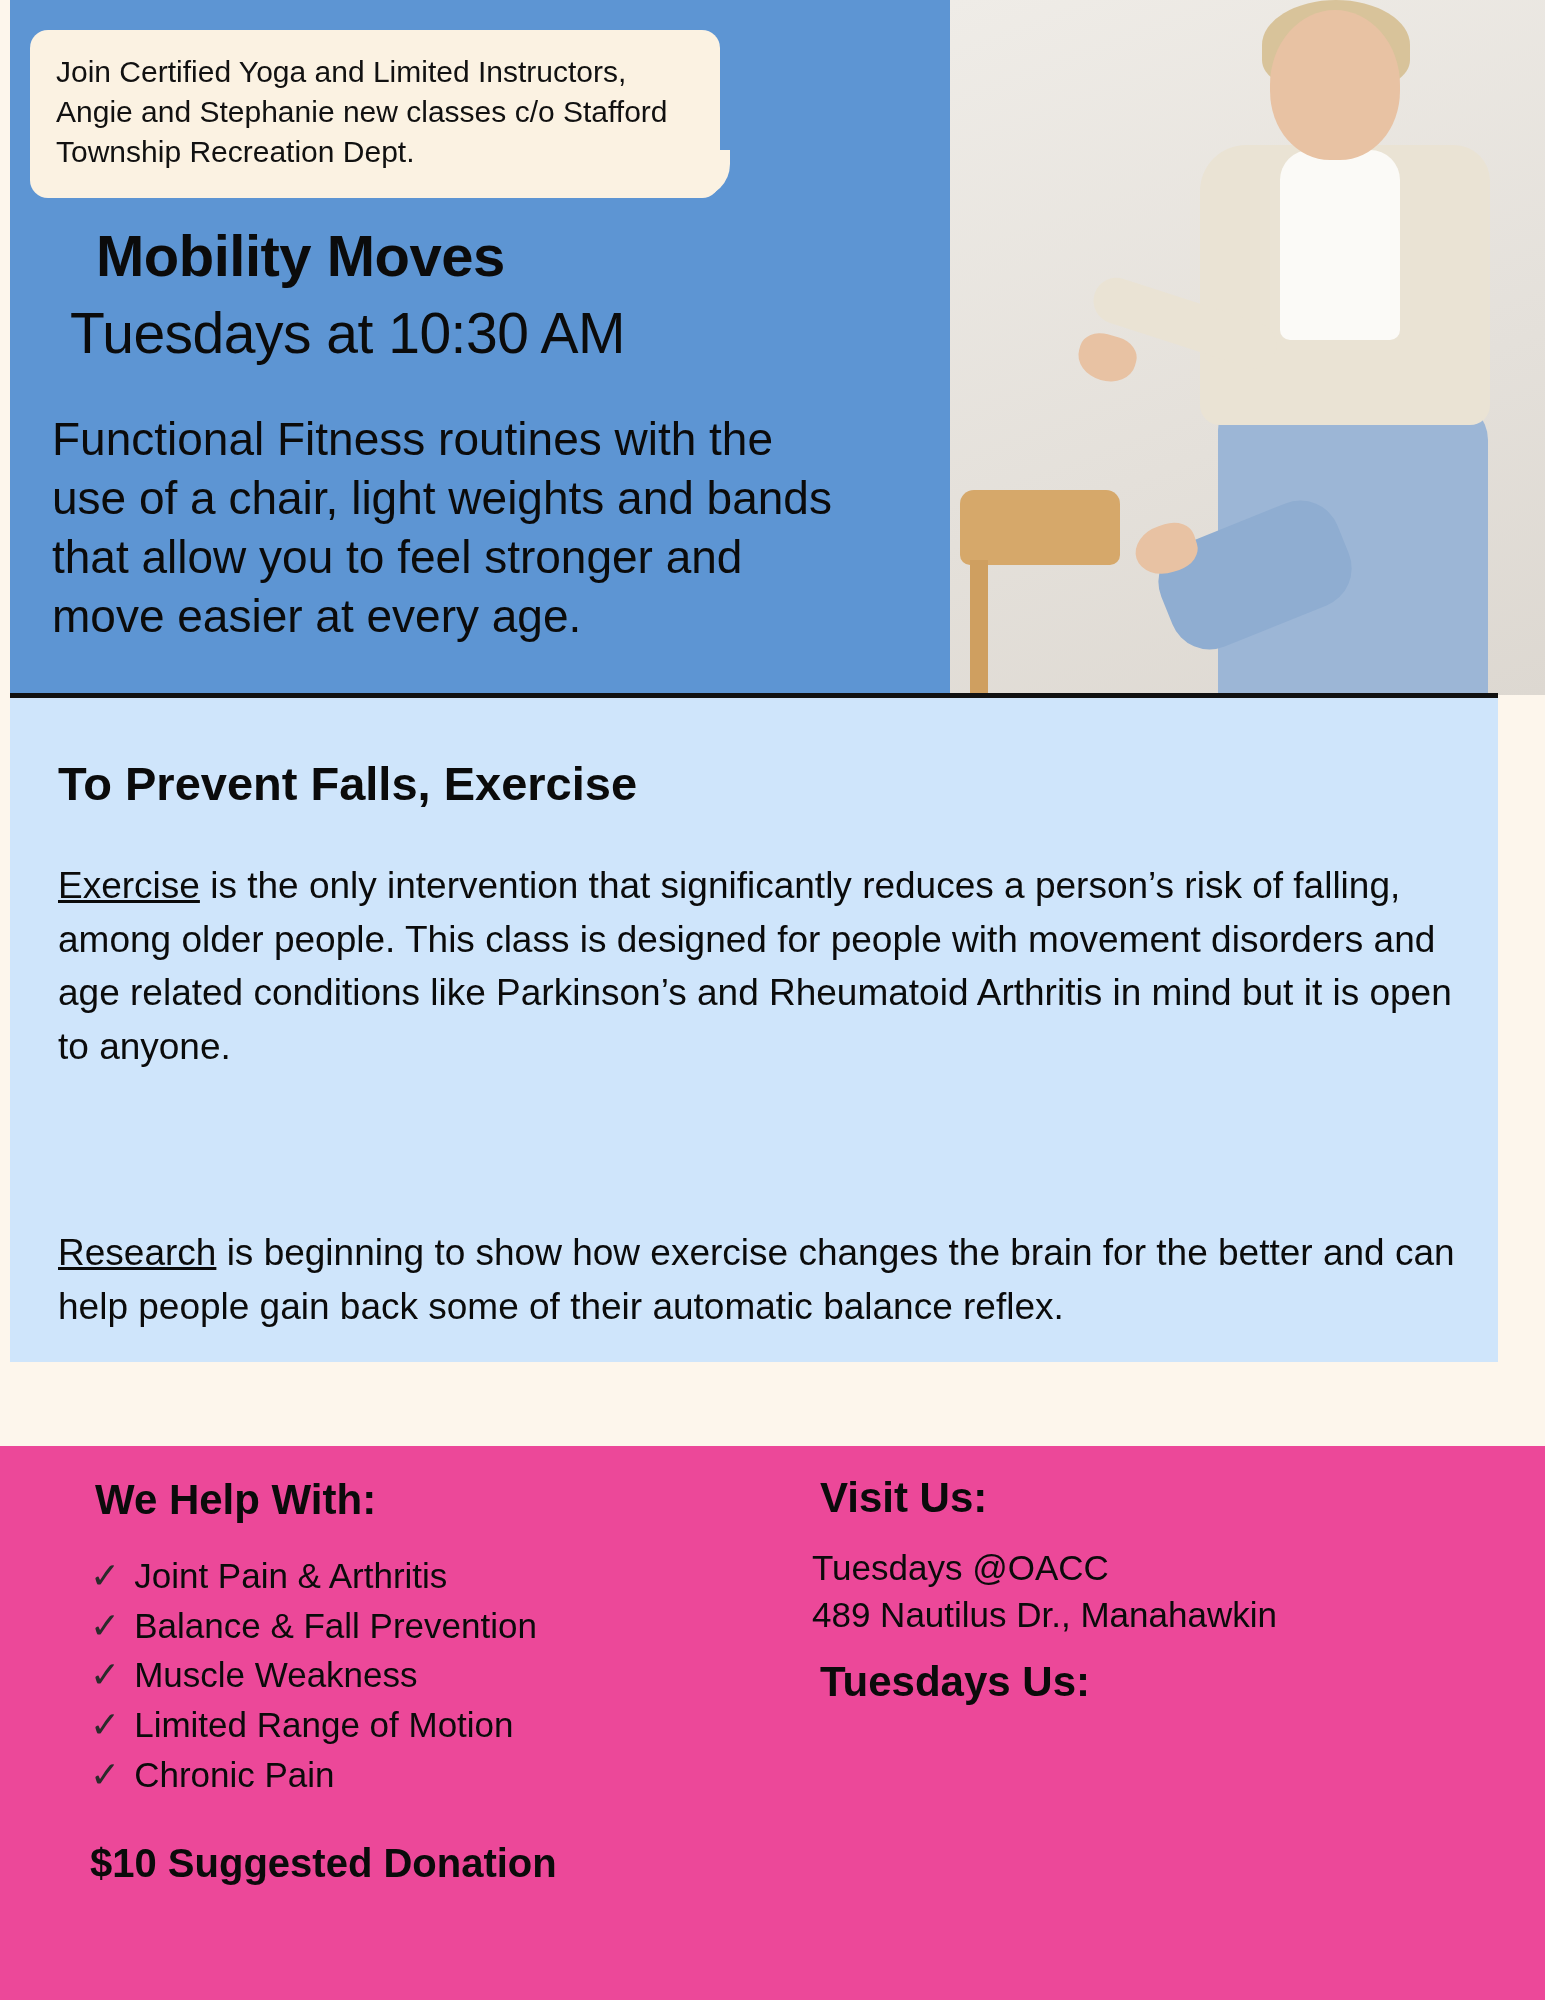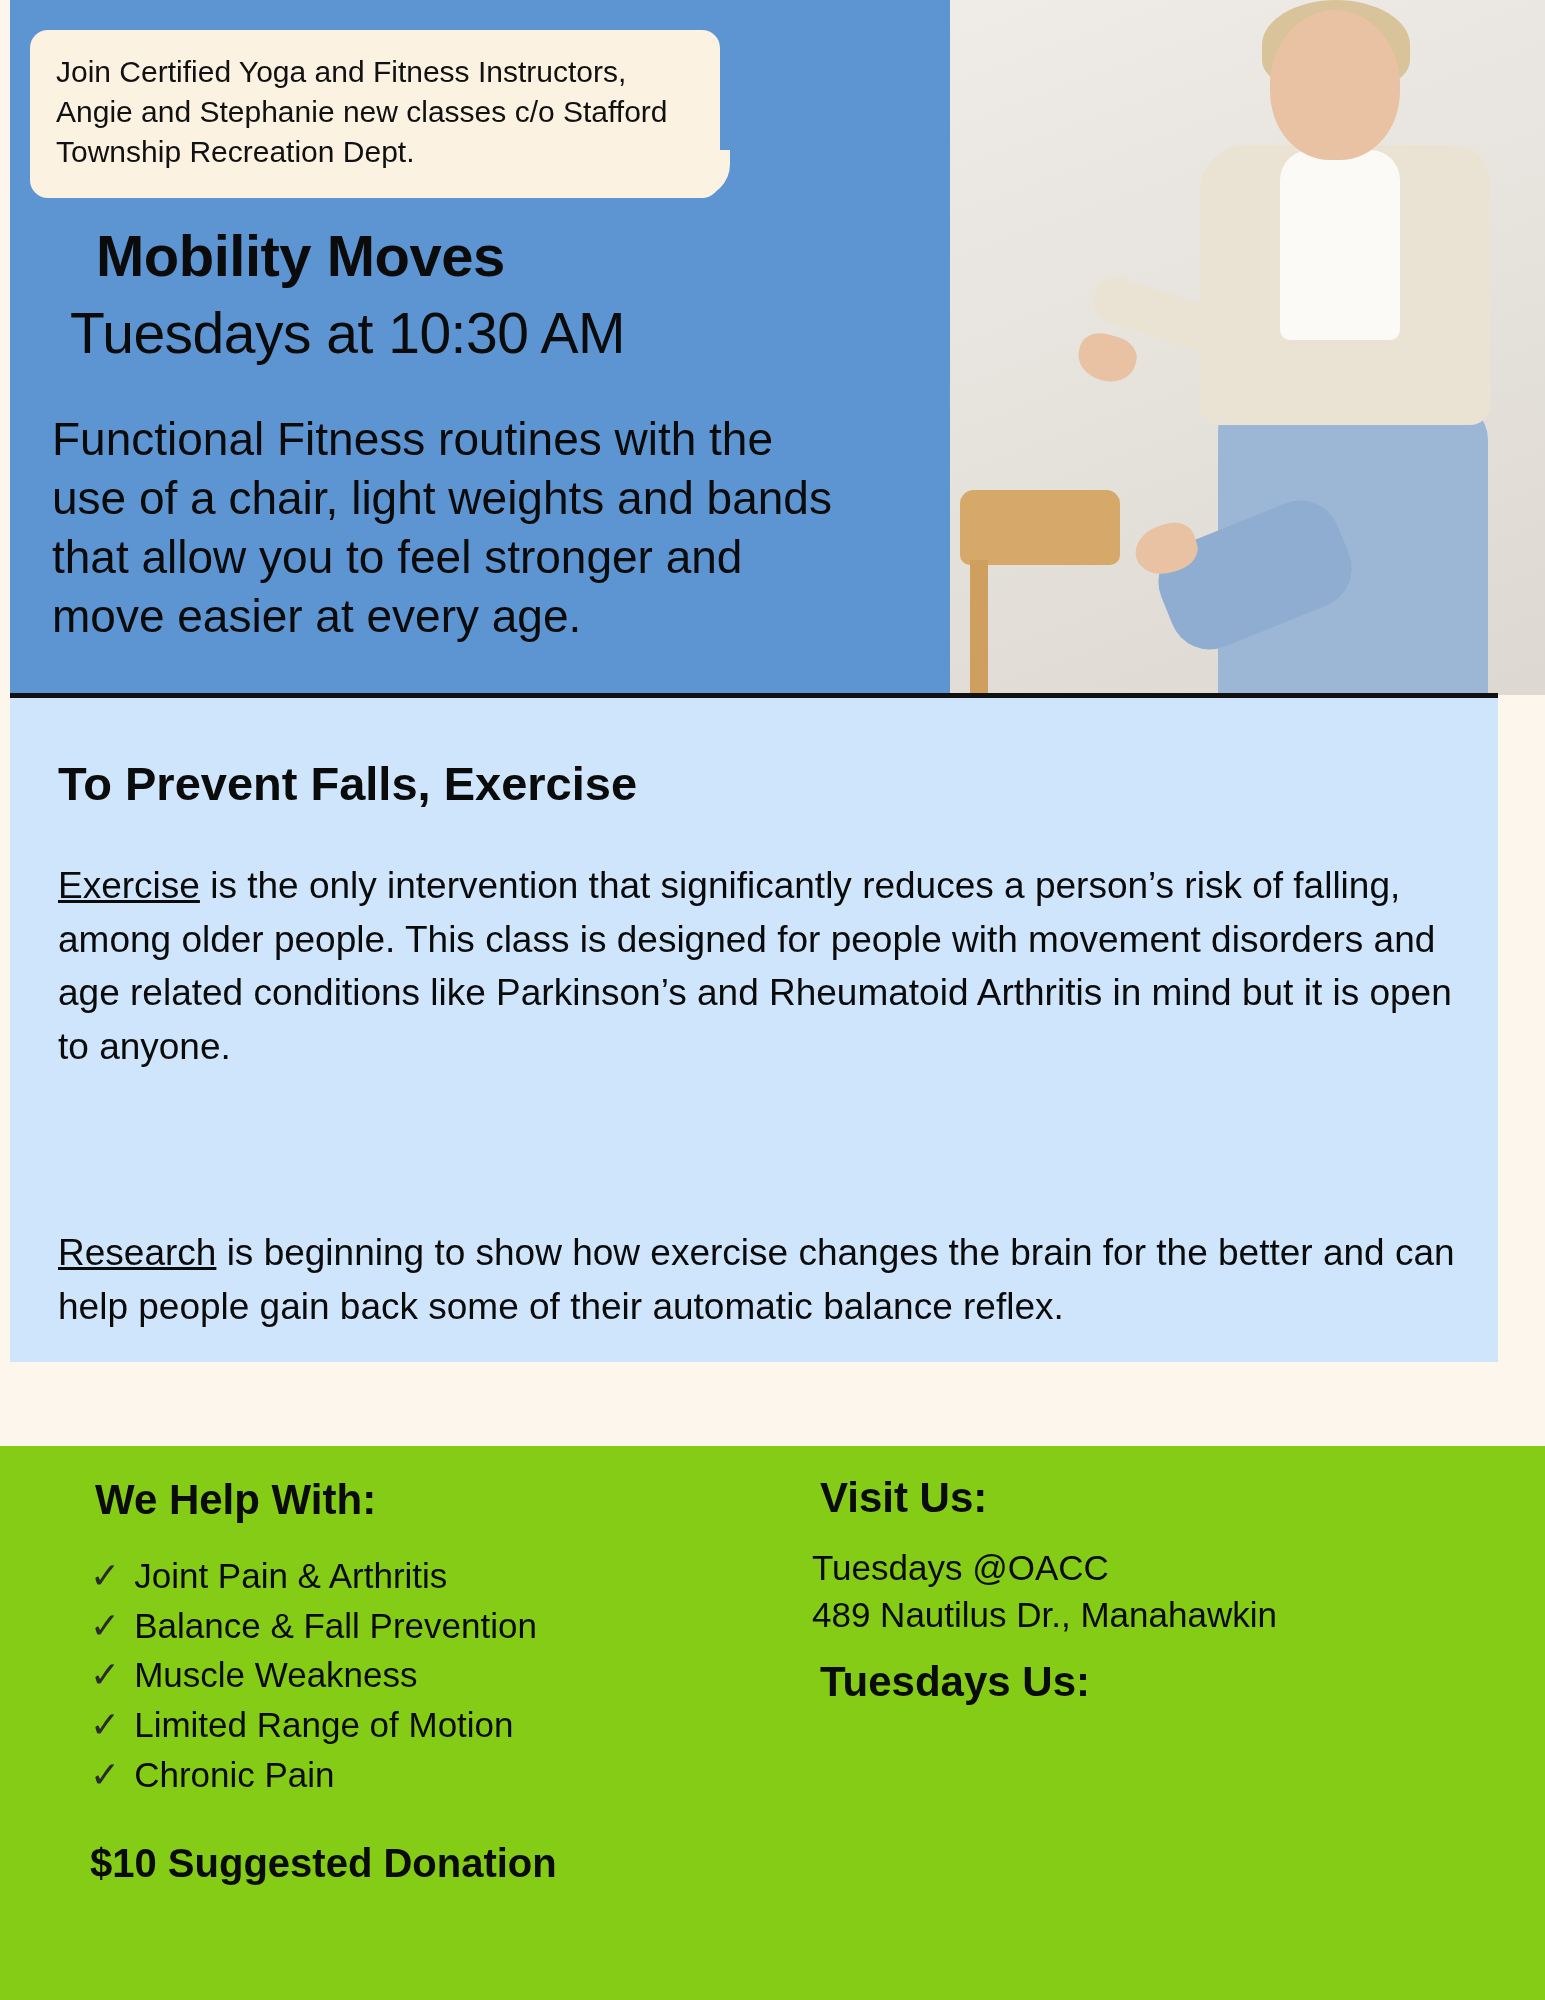--- a/index.html
+++ b/index.html
@@ -251,21 +251,21 @@
   }
   .u { text-decoration: underline; }
 
   
   .bottom-section {
     position: absolute;
     left: 0;
     top: 1446px;
     width: 1545px;
     height: 554px;
-    background: #84cc16;
+    background: #ec4899;
   }
   .help-title {
     position: absolute;
     left: 95px;
     top: 30px;
     font-size: 42px;
     font-weight: bold;
     color: #0b0b0b;
   }
   .help-list {
@@ -349,21 +349,21 @@
     <div class="figure-torso"></div>
     <div class="figure-shirt"></div>
     <div class="figure-arm"></div>
     <div class="figure-hand"></div>
     <div class="figure-hair"></div>
     <div class="figure-head"></div>
   </div>
 
   <div class="speech-tail"></div>
   <div class="speech-bubble">
-    <p>Join Certified Yoga and Fitness Instructors, Angie and Stephanie new classes c/o Stafford Township Recreation Dept.</p>
+    <p>Join Certified Yoga and Limited Instructors, Angie and Stephanie new classes c/o Stafford Township Recreation Dept.</p>
   </div>
 
   <div class="headline">Mobility Moves</div>
   <div class="subhead">Tuesdays at 10:30 AM</div>
   <div class="top-body">Functional Fitness routines with the use of a chair, light weights and bands that allow you to feel stronger and  move easier at every age.</div>
 
   <div class="divider"></div>
 </div>
 
 <div class="mid-section">

